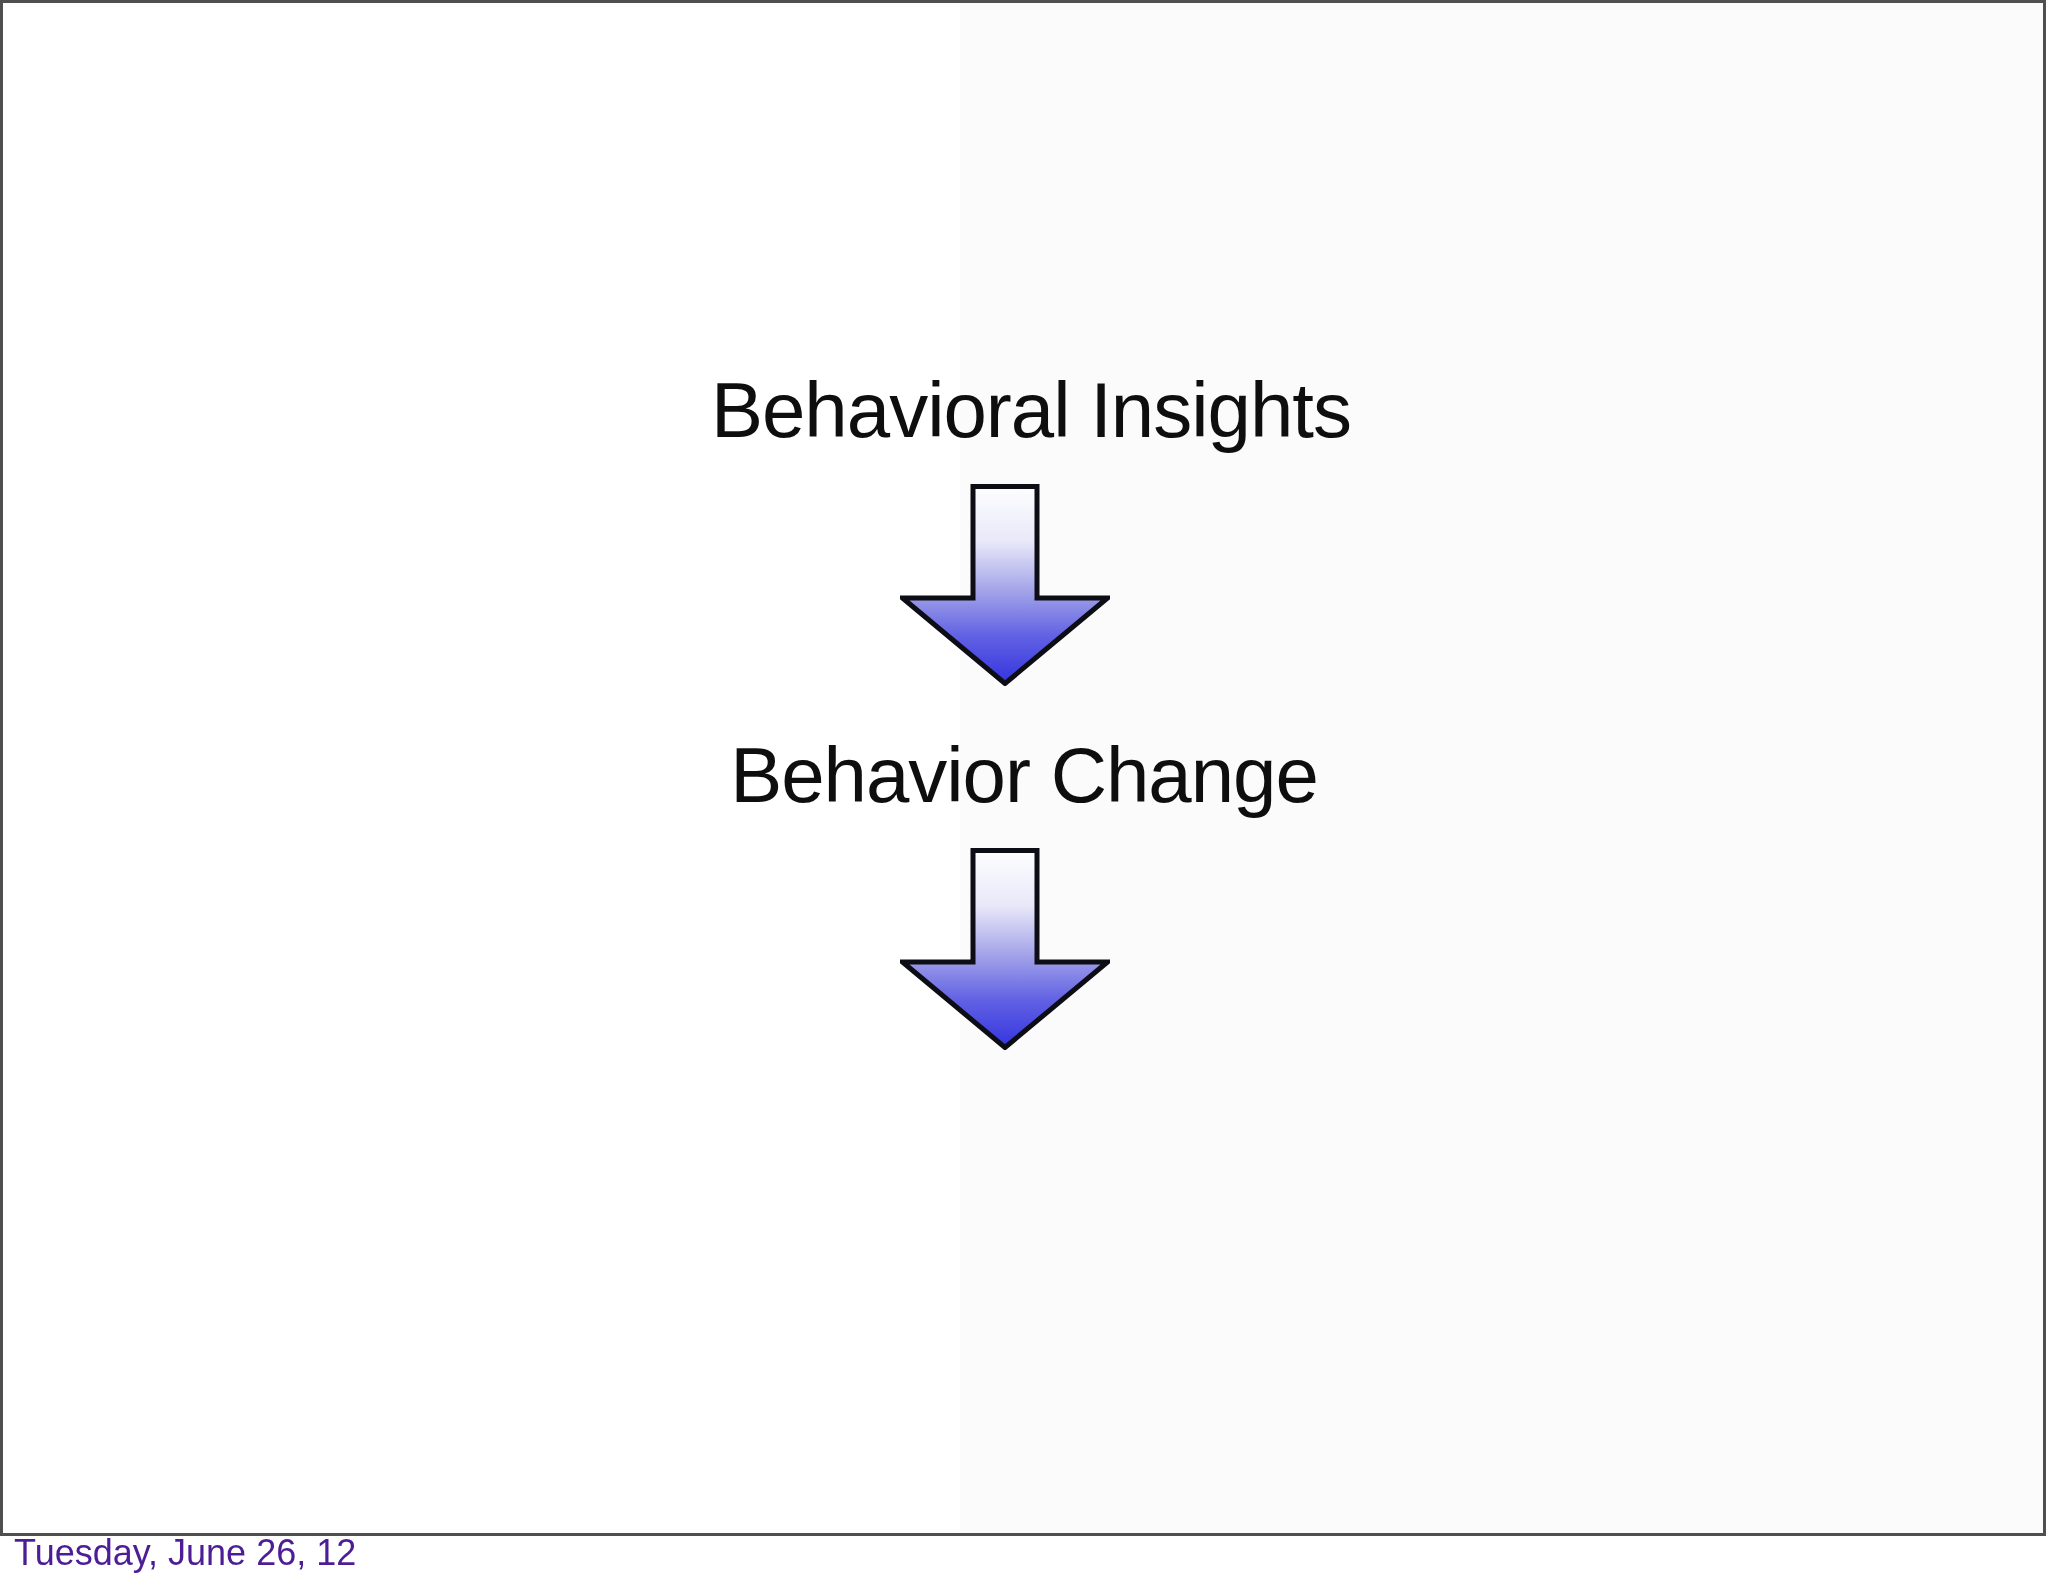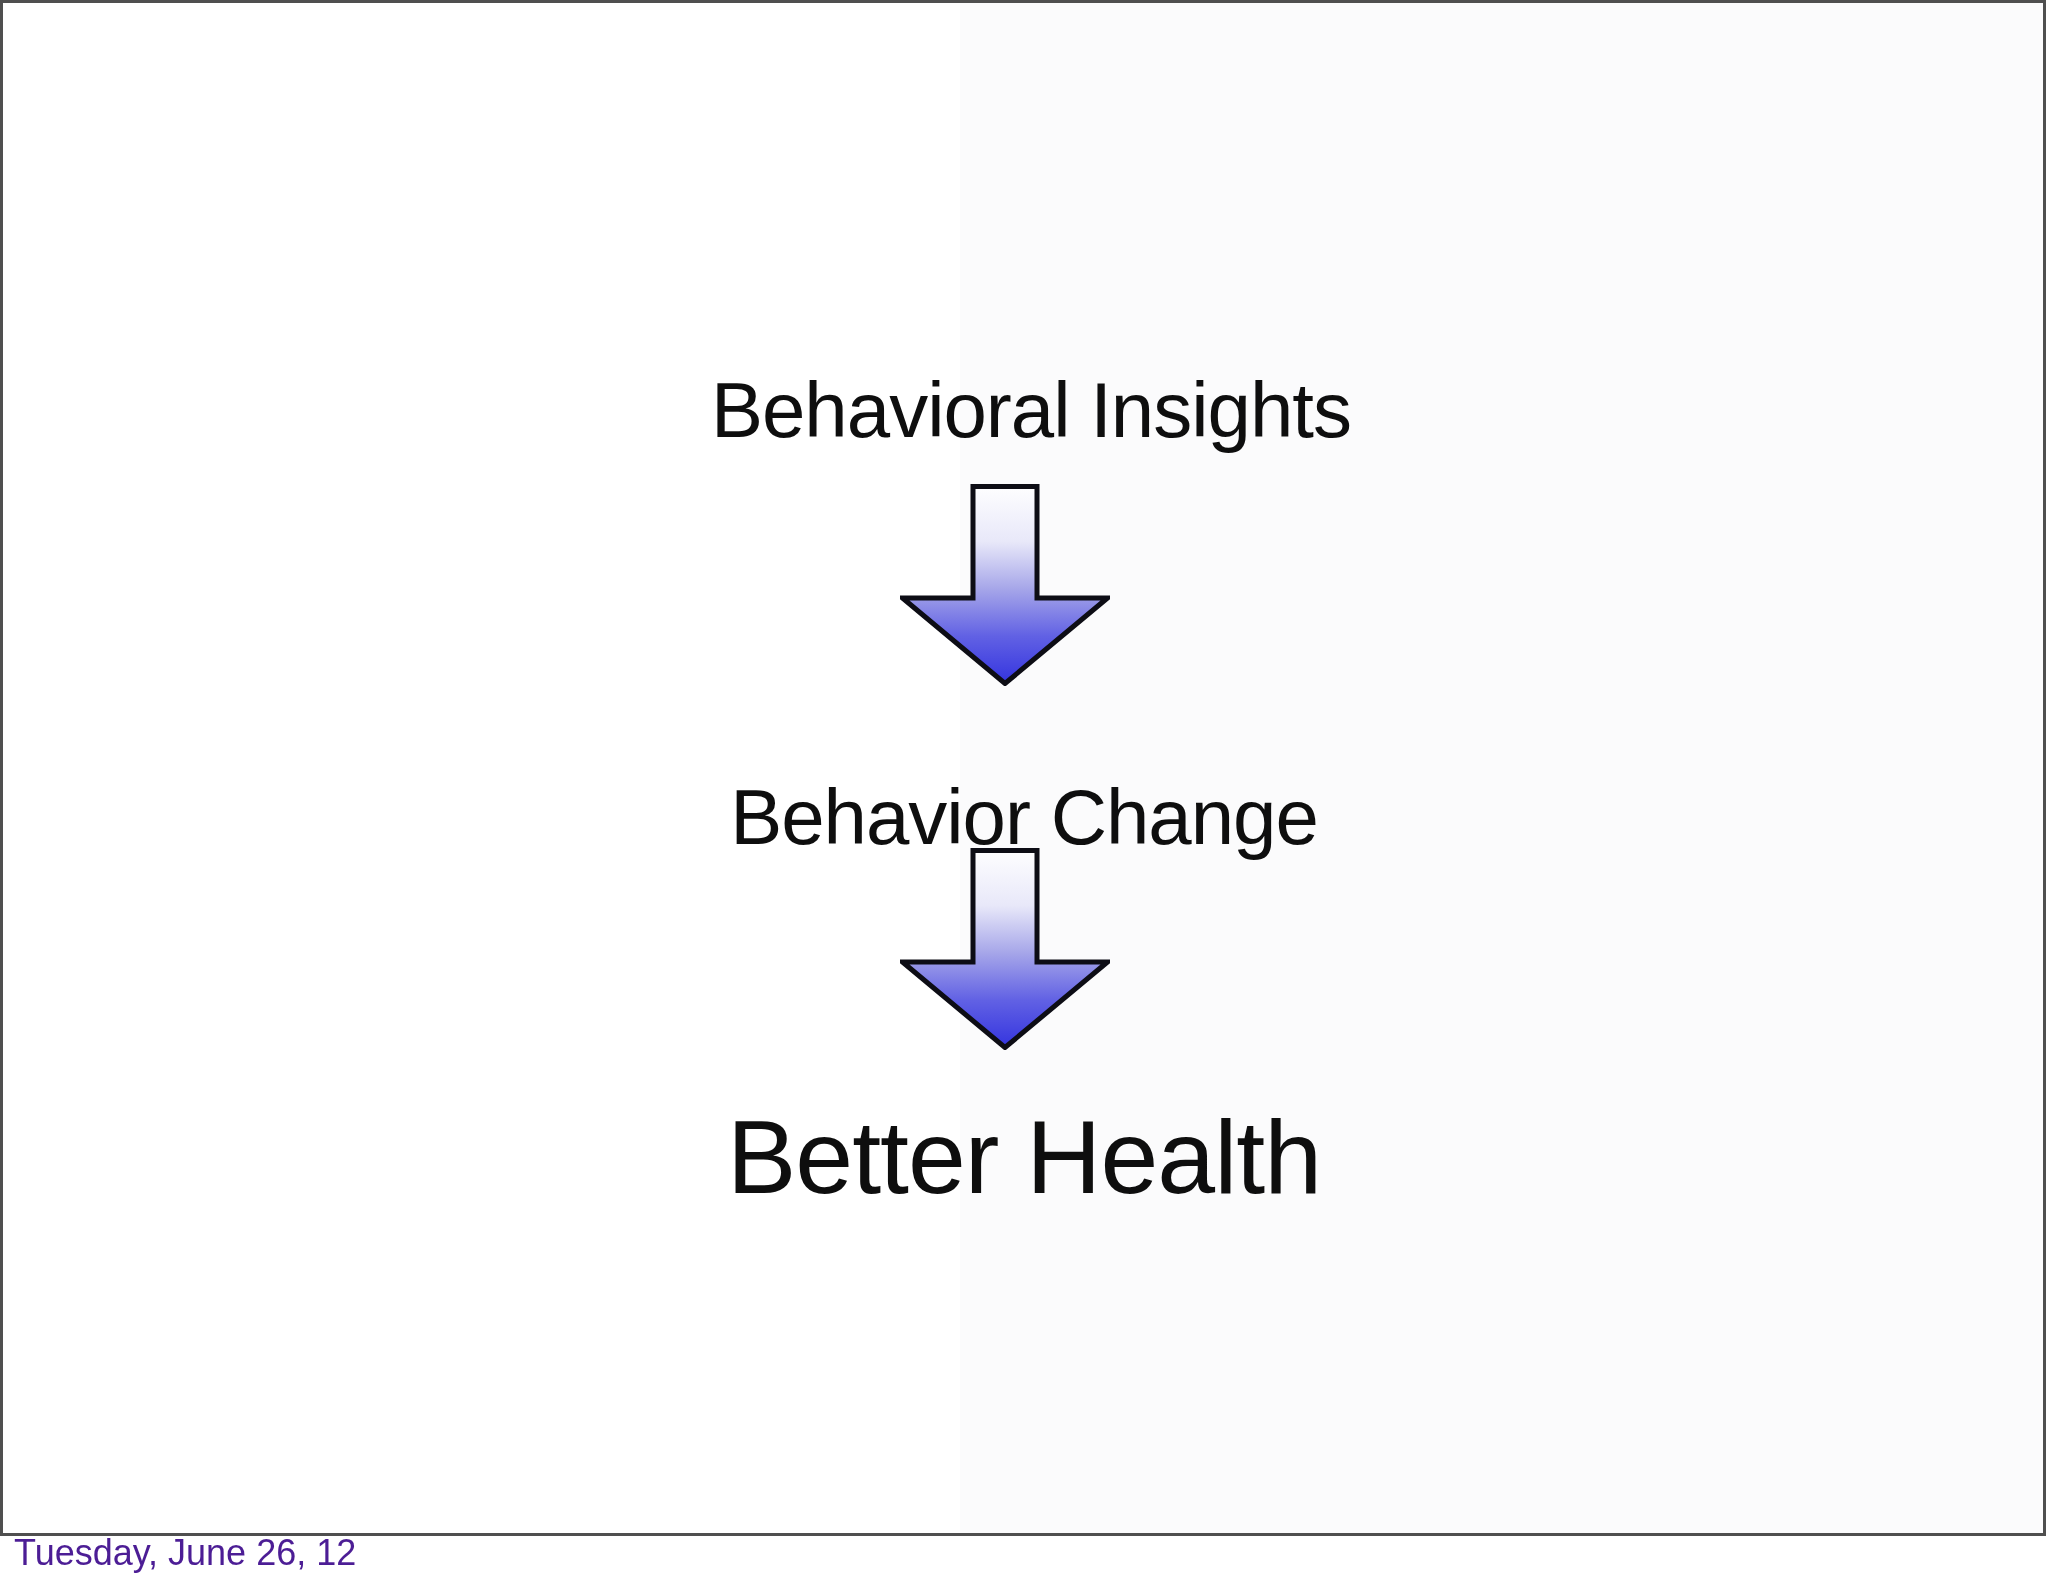--- a/index.html
+++ b/index.html
@@ -34,21 +34,21 @@
     position: absolute;
     left: 0;
     width: 2048px;
     text-align: center;
     color: #0e0e0e;
     line-height: 1;
     letter-spacing: -1px;
     white-space: pre;
   }
   .step-1 { top: 371px;  font-size: 78px; padding-left: 7px; }
-  .step-2 { top: 778px;  font-size: 78px; }
+  .step-2 { top: 736px;  font-size: 78px; }
   .step-3 { top: 1105px; font-size: 104px; }
   .arrow {
     position: absolute;
     width: 210px;
     height: 202px;
   }
   .arrow-1 { left: 900px; top: 484px; }
   .arrow-2 { left: 900px; top: 848px; }
   .footer-date {
     position: absolute;
@@ -81,17 +81,16 @@
     </defs>
     <polygon points="73,2.5 137,2.5 137,114 207.5,114 105,199.5 2.5,114 73,114" fill="url(#arrowGrad)" stroke="#0d0d15" stroke-width="5" stroke-linejoin="miter"></polygon>
   </svg>
 
   <div class="step step-2">Behavior Change</div>
 
   <svg class="arrow arrow-2" viewBox="0 0 210 202">
     <polygon points="73,2.5 137,2.5 137,114 207.5,114 105,199.5 2.5,114 73,114" fill="url(#arrowGrad)" stroke="#0d0d15" stroke-width="5" stroke-linejoin="miter"></polygon>
   </svg>
 
-  <div class="step step-3">Better Health</div>
 
   <div class="footer-date">Tuesday, June 26, 12</div>
 
 </div>
 
 </body></html>

